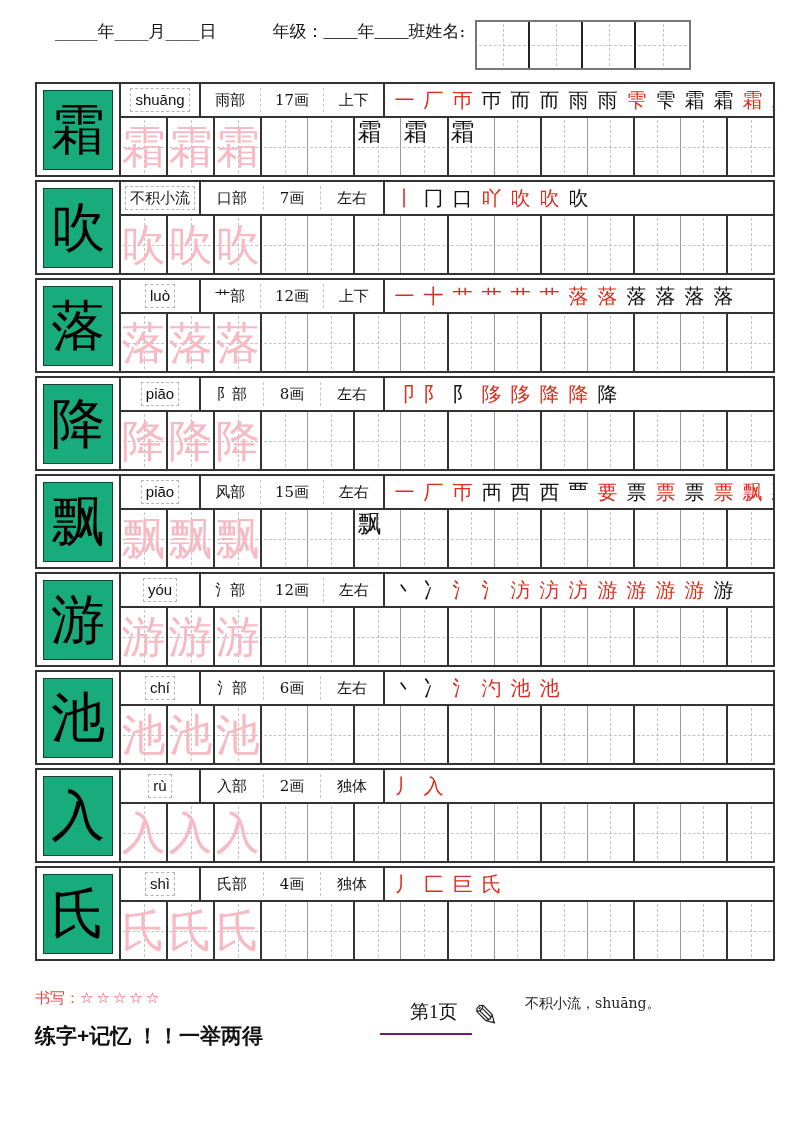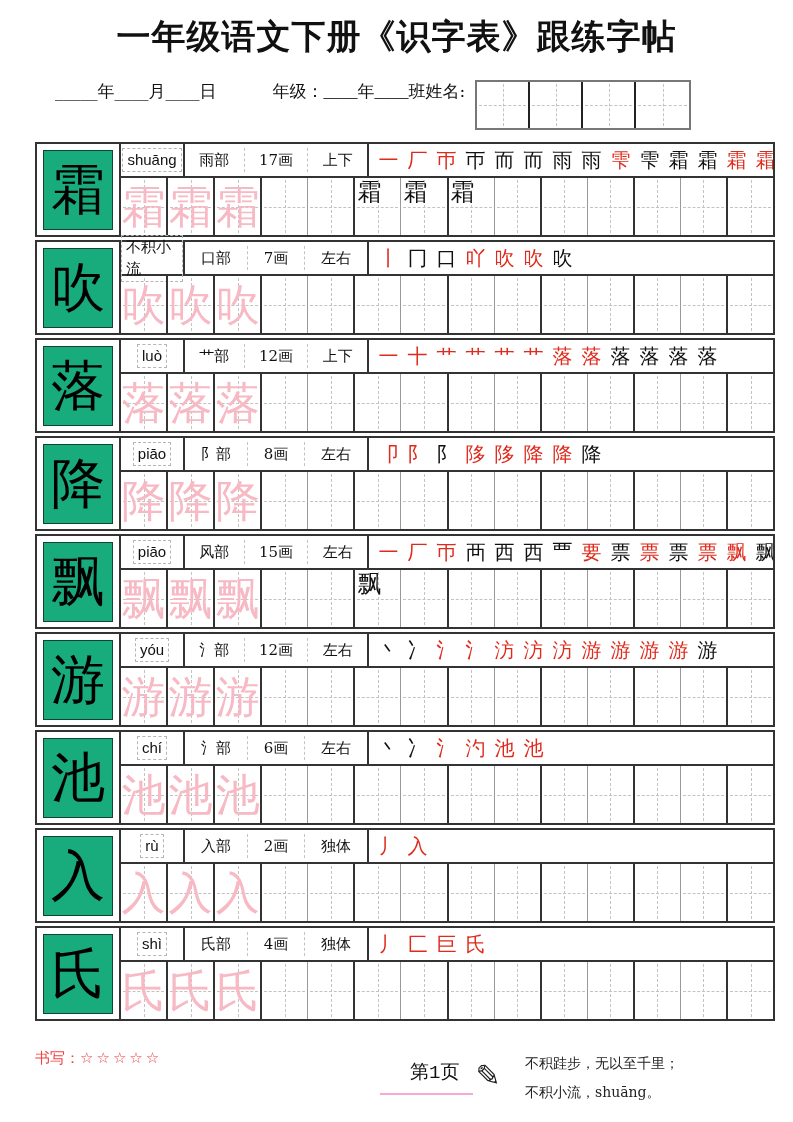--- a/index.html
+++ b/index.html
@@ -28,21 +28,21 @@
   .rows { margin:10px 18px 0 35px; }
   .row { display:flex; height:95px; border:2px solid #333; margin-bottom:3px; background:#fff; }
   .char-col { width:84px; border-right:2px solid #333; display:flex; align-items:center; justify-content:center; }
   .char-box {
     width:70px; height:80px; background:var(--green); border:1px solid #143;
     display:flex; align-items:center; justify-content:center;
     font-size:54px; font-family:"DejaVu Serif", serif; color:#000; line-height:1;
   }
   .row-right { flex:1; display:flex; flex-direction:column; min-width:0; }
   .row-top { height:34px; display:flex; align-items:center; border-bottom:2px solid #333; }
-  .pinyin-cell { width:64px; align-self:stretch; border-right:2px solid #333; display:flex; align-items:center; justify-content:center; }
+  .pinyin-cell { width:80px; align-self:stretch; border-right:2px solid #333; display:flex; align-items:center; justify-content:center; }
   .pinyin { font-size:15px; border:1px dashed #b5b5b5; padding:0 4px; line-height:1.5; }
   .info-cell { width:184px; align-self:stretch; border-right:2px solid #333; display:flex; align-items:center; justify-content:space-evenly; font-size:15px; font-family:"DejaVu Serif", serif; }
   .info-cell .sep { border-left:1px dashed #c3c3c3; align-self:stretch; margin:4px 0; }
   .band { flex:1; display:flex; align-items:center; padding-left:5px; overflow:hidden; }
   .step { width:29px; flex:0 0 29px; text-align:center; font-size:20px; line-height:1; font-family:"DejaVu Serif", serif; color:#111; }
   .step.red { color:var(--red); }
   .row-bottom { flex:1; display:flex; }
   .cell { flex:1; position:relative; border-right:1px solid #999; }
   .cell.tr { border-right:2px solid #333; }
   .cell:last-child { border-right:none; }
@@ -52,32 +52,31 @@
   }
   .extra { position:absolute; top:2px; left:2px; font-size:24px; line-height:1; font-family:"DejaVu Serif", serif; color:#111; }
   
   .footer { display:flex; align-items:flex-start; margin:28px 18px 0 35px; }
   .foot-left { width:330px; }
   .score-line { font-size:15px; font-family:"DejaVu Serif", serif; color:#ef4444; }
   .score-line .stars { letter-spacing:3px; }
   .slogan { margin-top:14px; font-size:21px; font-weight:bold; font-family:"Liberation Sans", sans-serif; }
   .page-box { margin-top:10px; margin-left:15px; position:relative; }
   .page-num {
-    display:inline-block; border-bottom:2px solid #f9a8d4; padding:0 14px 8px 30px;
-    font-size:19px; font-family:Liberation Mono, monospace;
+    display:inline-block; border-bottom:2px solid #701a75; padding:0 14px 8px 30px;
+    font-size:19px; font-family:Liberation Serif, serif;
   }
   .pen-icon { position:absolute; left:100%; bottom:2px; margin-left:2px; font-size:30px; color:#222; }
   .foot-right { margin-left:auto; width:250px; font-size:14px; font-family:"DejaVu Serif", serif; color:#222; line-height:2.1; }
 </style>
 </head>
 <body>
 
 <div class="page">
 
-  <div class="title">一年级语文下册《识字表》跟练字帖</div>
 
   <div class="meta">
     <span class="date-line">_____年____月____日</span>
     <span class="class-line">年级：____年____班</span>
     <span class="name-label">姓名:</span>
     <div class="name-grid">
         <div class="ngcell">
           <span class="guide-h"></span>
           <span class="guide-v"></span>
         </div>
@@ -926,24 +925,24 @@
           </div>
       </div>
     </div>
   </div>
 
   <div class="footer">
     <div class="foot-left">
       <div class="score-line">
         <span>书写：</span><span class="stars">☆☆☆☆☆</span>
       </div>
+      <div class="slogan">练字+记忆 ！！一举两得</div>
     </div>
     <div class="page-box">
       <span class="page-num">第1页</span>
       <span class="pen-icon">✎</span>
     </div>
     <div class="foot-right">
-      <div>不积跬步，无以至千里；</div>
       <div>不积小流，shuāng。</div>
     </div>
   </div>
 
 </div>
 
 </body></html>

